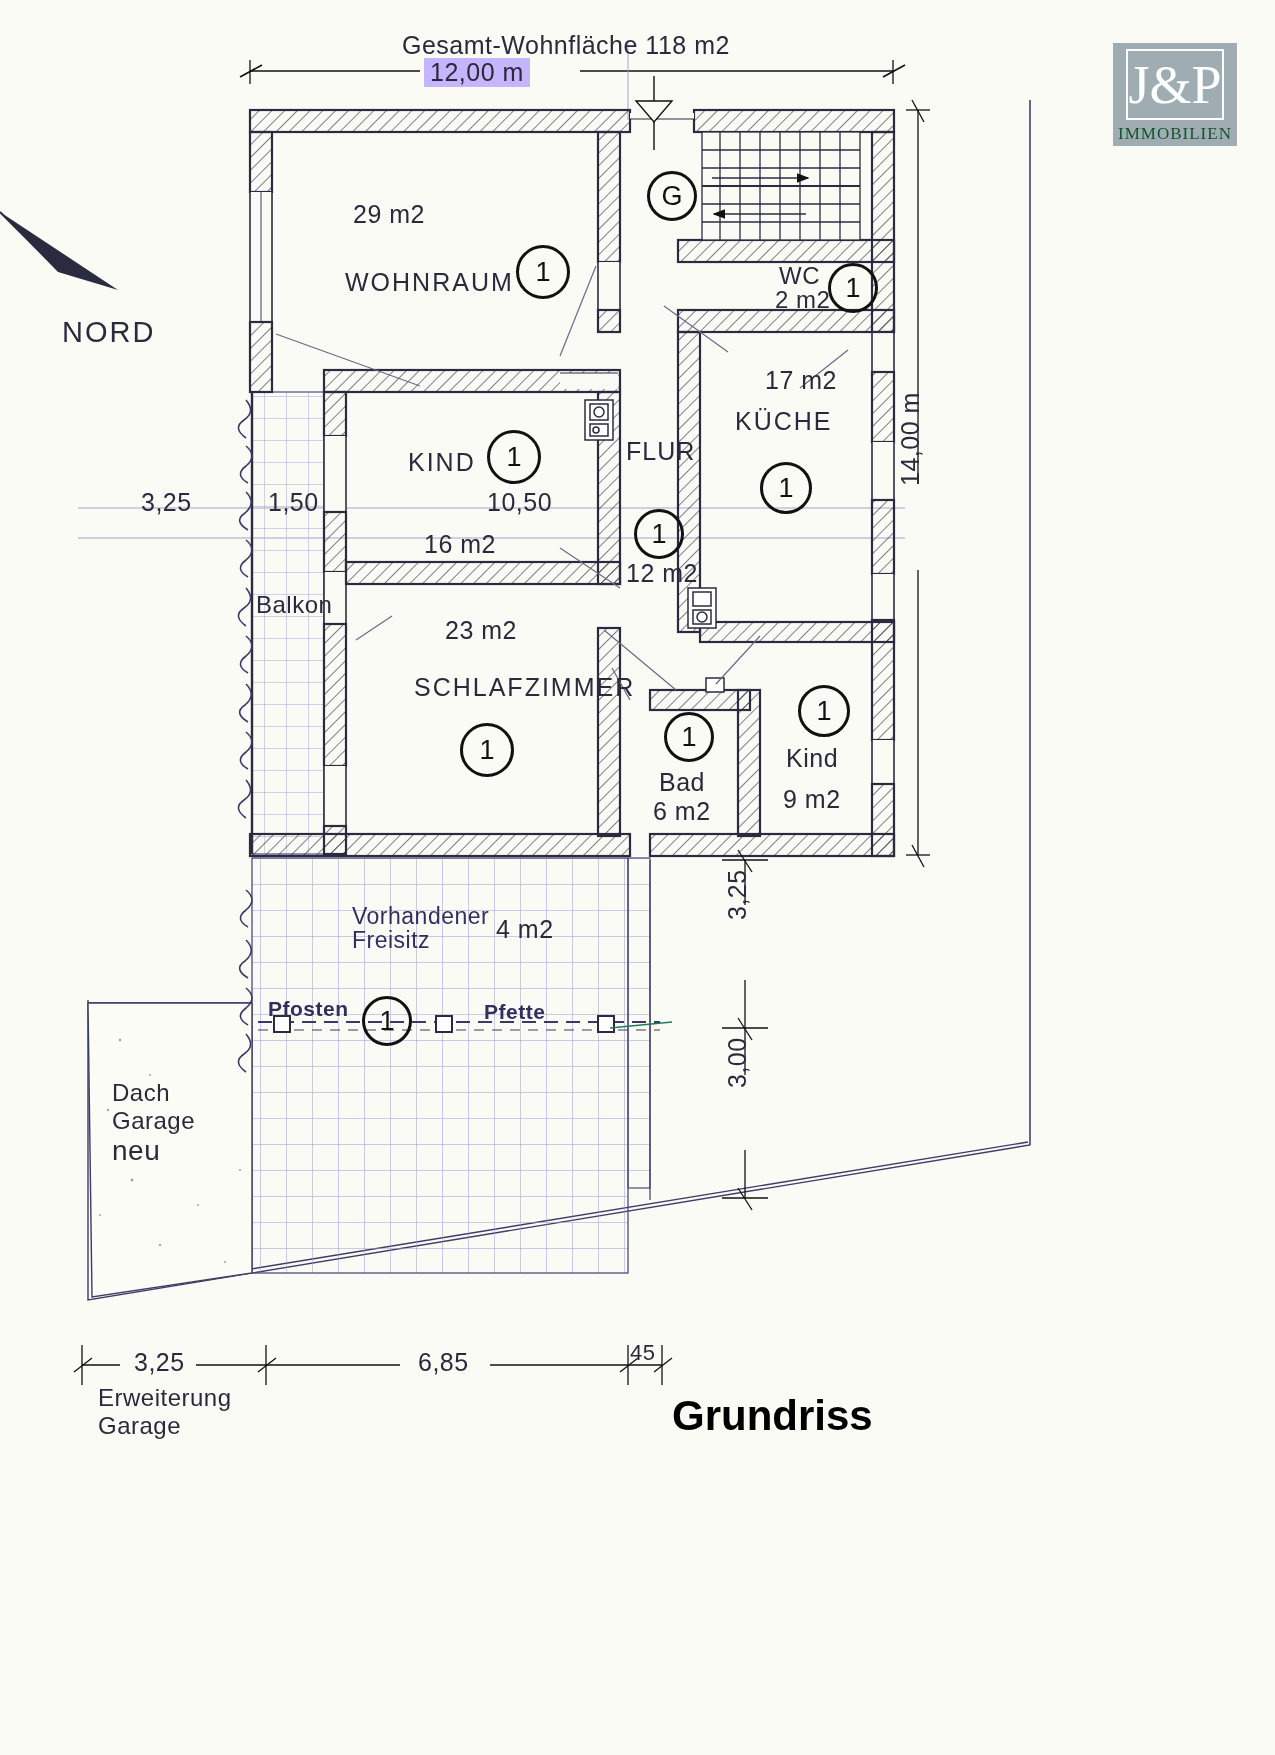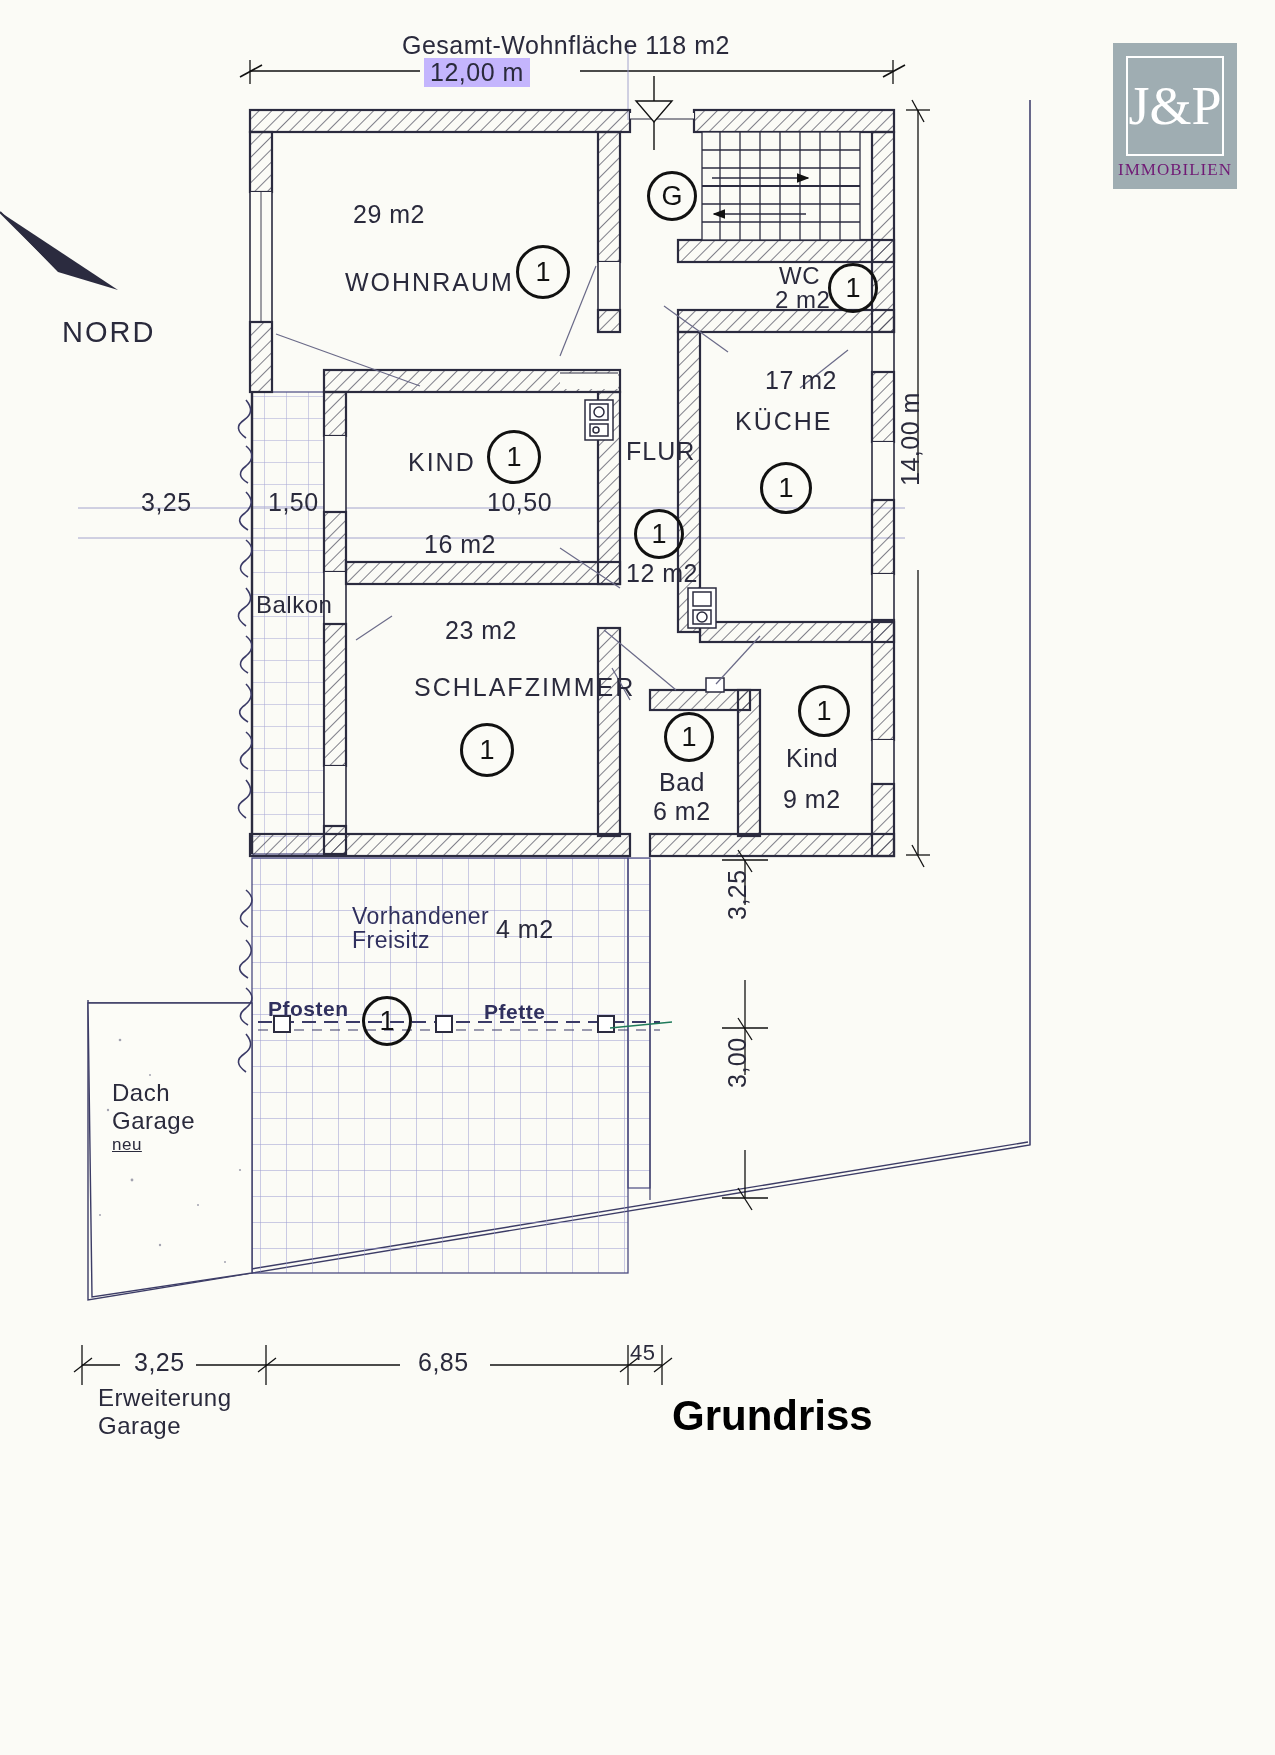--- a/index.html
+++ b/index.html
@@ -28,21 +28,21 @@
   #logo{
     position:absolute;background:#9fadb2;
     display:flex;flex-direction:column;align-items:center;justify-content:center;
   }
   #logo .inner{
     border:2px solid #fff;width:76%;height:66%;
     display:flex;align-items:center;justify-content:center;
     margin-top:4px;
   }
   #logo .jp{font-family:"Liberation Serif",serif;color:#fff;font-size:54px;line-height:1;}
-  #logo .imm{font-family:"Liberation Serif",serif;color:#701a75;font-size:17px;letter-spacing:1px;margin-top:4px;}
+  #logo .imm{font-family:"Liberation Serif",serif;color:#14532d;font-size:17px;letter-spacing:1px;margin-top:4px;}
 
   svg{position:absolute;left:0;top:0;}
 </style>
 </head>
 <body>
 
 <div id="stage">
 
   <svg width="1275" height="1755" viewBox="0 0 1275 1755">
     <defs>
@@ -375,34 +375,34 @@
   <div class="txt blue" style="left:352px;top:903px;font-size:23px;">Vorhandener</div>
   <div class="txt blue" style="left:352px;top:927px;font-size:23px;">Freisitz</div>
   <div class="txt" style="left:496px;top:915px;font-size:25px;">4 m2</div>
 
   <div class="txt blue" style="left:268px;top:997px;font-size:21px;font-weight:bold;">Pfosten</div>
   <div class="txt blue" style="left:484px;top:1000px;font-size:21px;font-weight:bold;">Pfette</div>
   <div class="circ" style="left:362px;top:996px;width:44px;height:44px;">1</div>
 
   <div class="txt" style="left:112px;top:1079px;font-size:24px;">Dach</div>
   <div class="txt" style="left:112px;top:1107px;font-size:24px;">Garage</div>
-  <div class="txt" style="left:112px;top:1135px;font-size:17px;text-decoration:underline;">neu</div>
+  <div class="txt" style="left:112px;top:1135px;font-size:28px;">neu</div>
 
   <div class="txt" style="left:723px;top:920px;font-size:25px;transform:rotate(-90deg);transform-origin:left top;">3,25</div>
   <div class="txt" style="left:723px;top:1088px;font-size:25px;transform:rotate(-90deg);transform-origin:left top;">3,00</div>
 
   <div class="txt" style="left:134px;top:1348px;font-size:25px;">3,25</div>
   <div class="txt" style="left:418px;top:1348px;font-size:25px;">6,85</div>
   <div class="txt" style="left:630px;top:1340px;font-size:22px;">45</div>
 
   <div class="txt" style="left:98px;top:1384px;font-size:24px;">Erweiterung</div>
   <div class="txt" style="left:98px;top:1412px;font-size:24px;">Garage</div>
 
   <div class="ttl" style="left:672px;top:1392px;font-size:42px;">Grundriss</div>
 
-  <div id="logo" style="left:1113px;top:43px;width:124px;height:146px;">
+  <div id="logo" style="left:1113px;top:43px;width:124px;height:103px;">
     <div class="inner">
       <span class="jp">J&amp;P</span>
     </div>
     <span class="imm">IMMOBILIEN</span>
   </div>
 
 </div>
 
 </body></html>

